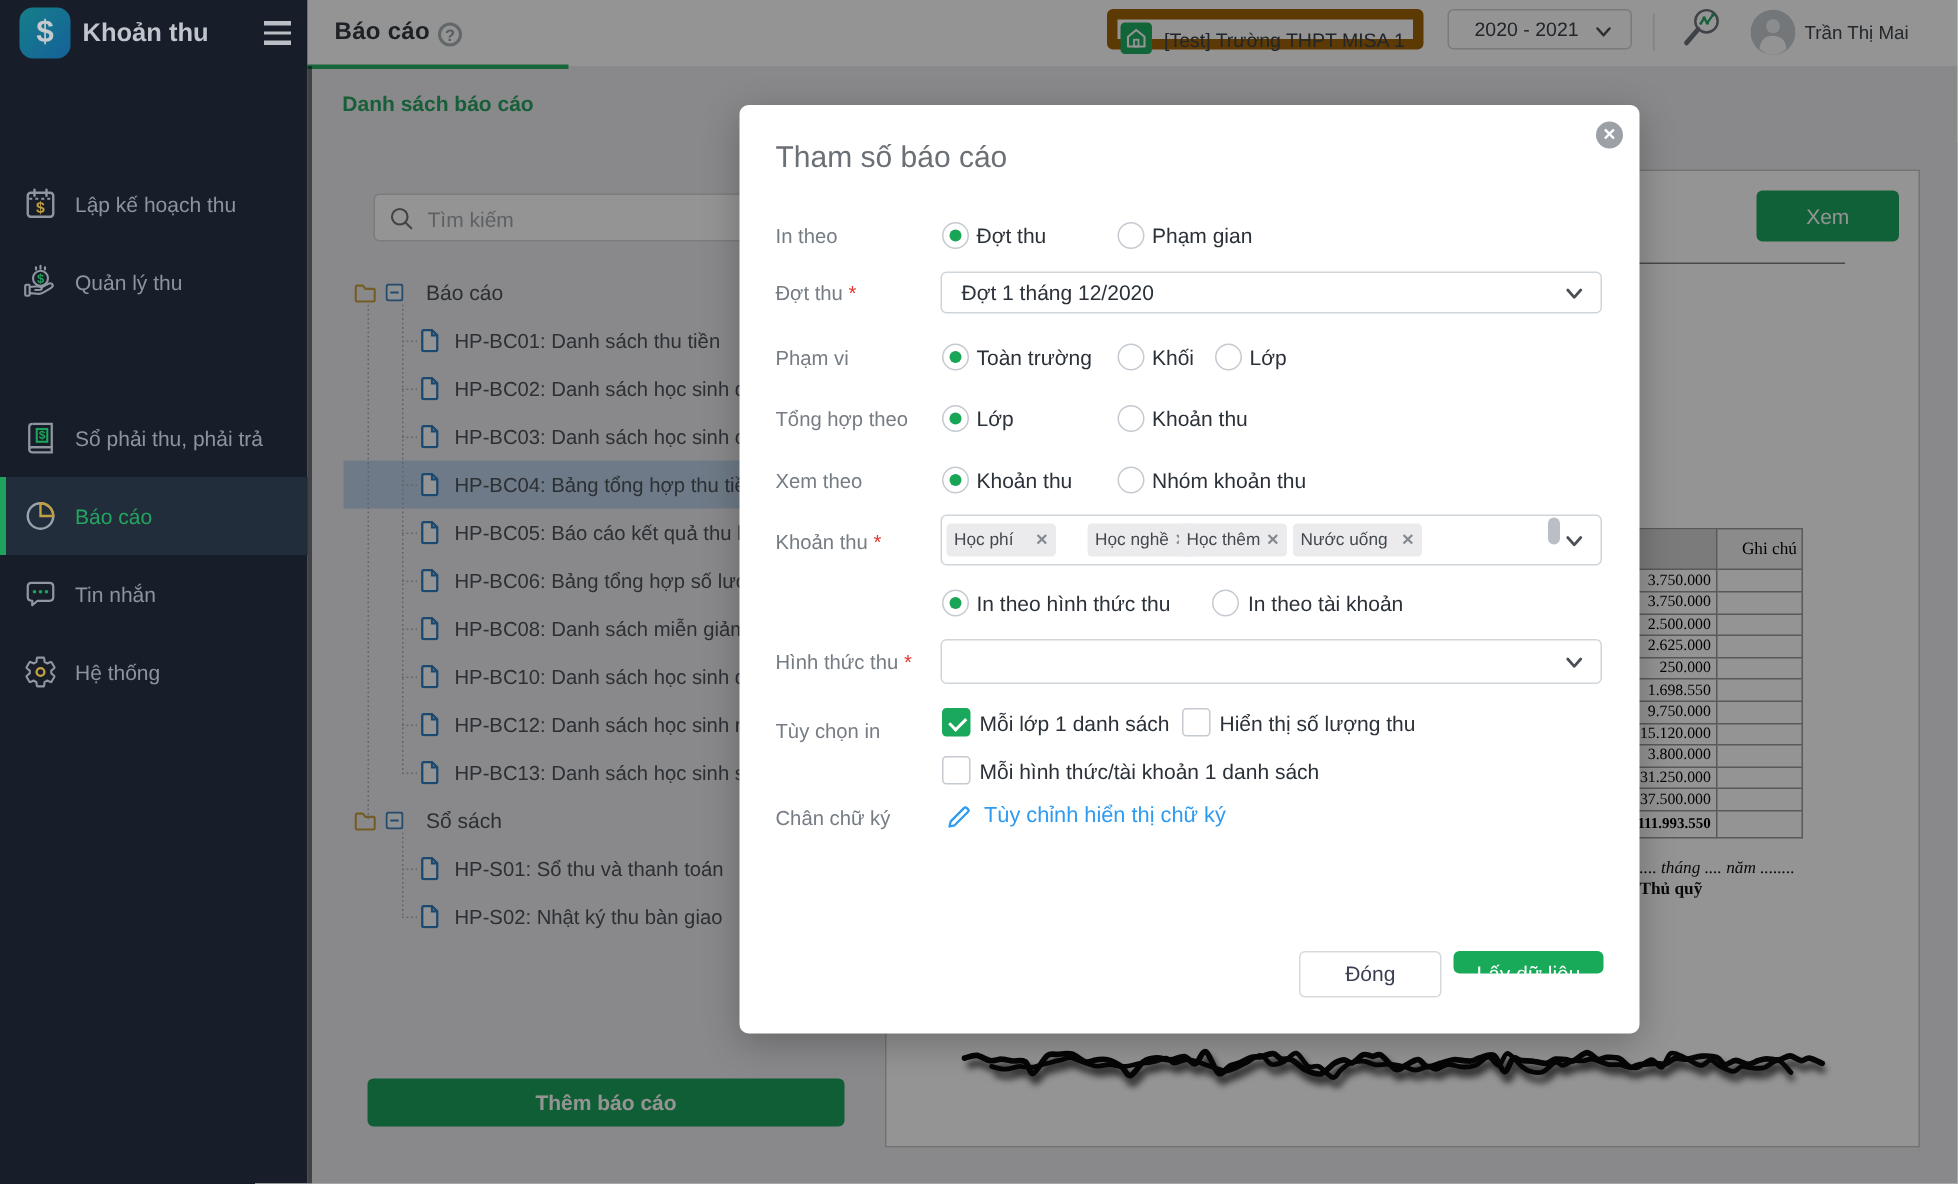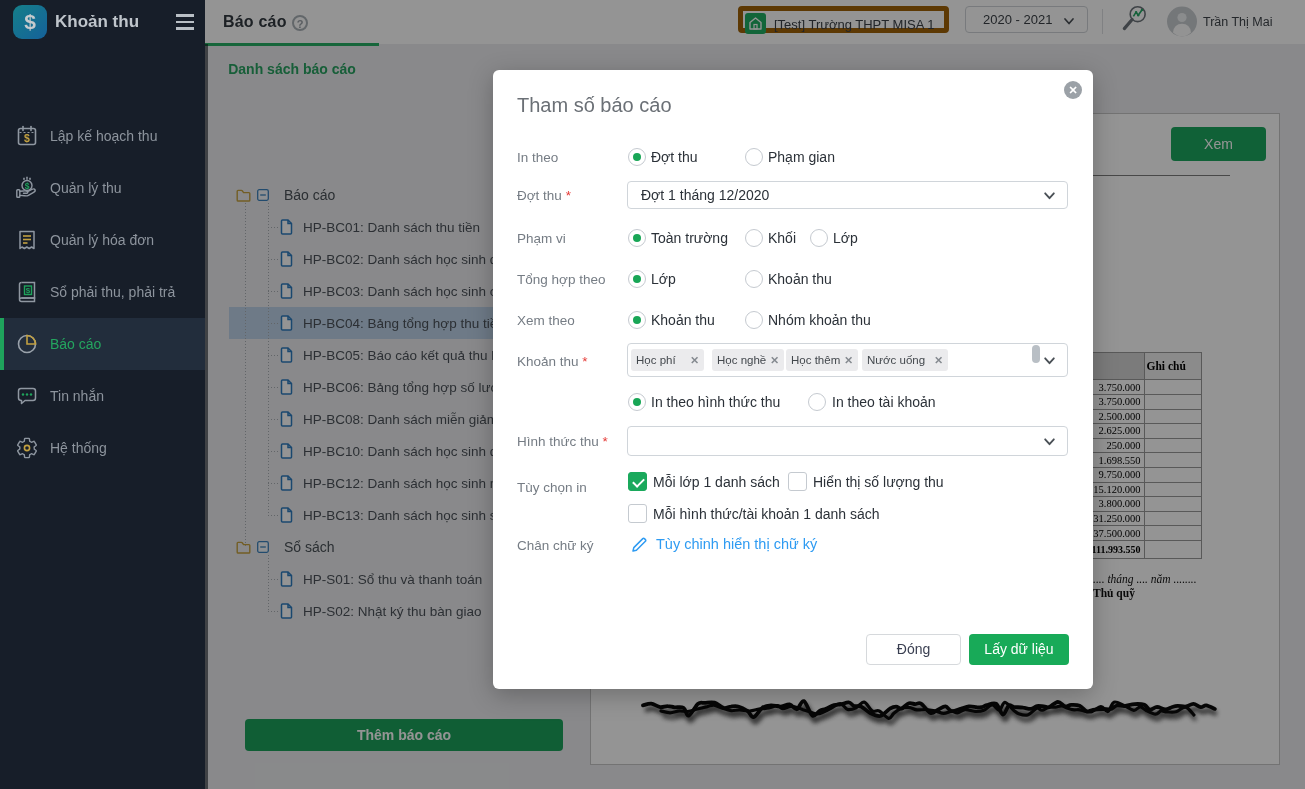--- a/index.html
+++ b/index.html
@@ -16,21 +16,21 @@
 .sb-item .ic { position:absolute; left:15px; top:14px; width:24px; height:24px; }
 .sb-item .tx { position:absolute; left:50px; top:50%; transform:translateY(-50%); font-size:14px; color:#8d949d; }
 .sb-item.active { background:#222d3c; border-left:4px solid #1fa35c; }
 .sb-item.active .ic { left:11px; }
 .sb-item.active .tx { left:46px; color:#24a55f; }
 
 
 #topbar { position:absolute; left:205px; top:0; width:1100px; height:44px; background:#ffffff; }
 #pg-title { position:absolute; left:18px; top:13px; font-size:16px; font-weight:bold; color:#333a41; letter-spacing:0.2px; }
 #help { position:absolute; left:87px; top:15px; width:16px; height:16px; border:2px solid #aab1b7; border-radius:50%; color:#9aa1a8; font-size:11px; font-weight:bold; text-align:center; line-height:15px; }
-#school { position:absolute; left:533px; top:6px; width:211px; height:27px; border:5px solid #a16207; border-radius:4px; background:#fff; }
+#school { position:absolute; left:533px; top:6px; width:211px; height:27px; border:7px solid #a16207; border-radius:4px; background:#fff; }
 #school .house { position:absolute; left:2px; top:2px; width:21px; height:21px; background:#1fae63; border-radius:3px; }
 #school .nm { position:absolute; left:31px; top:6px; font-size:13px; color:#3b4147; }
 #year { position:absolute; left:760px; top:6px; width:123px; height:27px; border:1px solid #cfd3d7; border-radius:4px; background:#fff; font-size:13px; color:#3b4147; line-height:25px; padding-left:17px; }
 #sep1 { position:absolute; left:897px; top:9px; width:1px; height:25px; background:#dcdfe2; }
 #uavatar { position:absolute; left:962px; top:6px; width:30px; height:31px; }
 #uname { position:absolute; left:998px; top:15px; font-size:12.5px; color:#40464c; }
 
 
 #tabrow { position:absolute; left:205px; top:44px; width:1100px; height:51px; background:#ecedef; }
 #tab2 { position:absolute; left:174px; top:0; width:239px; height:51px; background:#f8f9f9; color:#a4abb2; font-size:14px; font-weight:bold; text-align:center; line-height:51px; }
@@ -55,21 +55,21 @@
 .irow .itx { position:absolute; left:23px; top:1px; font-size:13.5px; color:#4c525a; white-space:nowrap; }
 
 
 #panel { position:absolute; left:590px; top:113px; width:690px; height:652px; background:#fff; border:1px solid #c6c6c6; }
 #xembtn { position:absolute; left:580px; top:13px; width:95px; height:34px; background:#1da75f; border-radius:4px; color:#fff; font-size:14px; text-align:center; line-height:34px; }
 #tbline { position:absolute; left:20px; top:61px; width:619px; height:1px; background:#7d7d7d; }
 #rtable { position:absolute; left:402px; top:238px; border-collapse:collapse; font-family:"Liberation Serif",serif; table-layout:fixed; }
 #rtable td { border:1px solid #9a9a9a; font-size:10.5px; color:#000; height:14.6px; line-height:13px; padding:0 3px 0 2px; overflow:hidden; }
 #rtable td.amt { text-align:right; width:150.5px; }
 #rtable td.gc { width:57.5px; }
-#rtable tr.hdr td { height:27.4px; text-align:left; font-weight:bold; font-size:11.5px; }
+#rtable tr.hdr td { height:27.4px; text-align:right; font-weight:normal; font-size:11.5px; }
 #rtable tr.hdr td.c1 { background:#d5d5d5; }
 #rtable tr.hdr td.gc { background:#efefef; }
 #rtable tr.tot td { font-weight:bold; font-size:10px; height:17.6px; }
 #sig1 { position:absolute; left:502px; top:459px; width:260px; font-family:"Liberation Serif",serif; font-style:italic; font-size:11.5px; color:#111; }
 #sig2 { position:absolute; left:502px; top:473px; font-family:"Liberation Serif",serif; font-weight:bold; font-size:11.5px; color:#111; }
 
 
 #overlay { position:absolute; left:205px; top:0; width:1100px; height:789px; background:rgba(0,0,0,0.42); z-index:100; }
 #modal { position:absolute; left:493px; top:70px; width:600px; height:619px; background:#fff; border-radius:6px; z-index:200; box-shadow:0 6px 24px rgba(0,0,0,0.25); }
 #mtitle { position:absolute; left:24px; top:24px; font-size:20px; color:#6b7076; }
@@ -80,21 +80,21 @@
 .mlabel b { color:#e53935; font-weight:normal; }
 .radio { position:absolute; width:18px; height:18px; border:1px solid #c5cad0; border-radius:50%; background:#fff; }
 .radio.on::after { content:""; position:absolute; left:4px; top:4px; width:8px; height:8px; border-radius:50%; background:#18a656; }
 .rlabel { position:absolute; font-size:14px; color:#2b3138; white-space:nowrap; }
 .mselect { position:absolute; left:134px; width:441px; height:28px; border:1px solid #d0d5da; border-radius:4px; background:#fff; font-size:14px; color:#2b3138; line-height:26px; padding-left:13px; }
 .tag { position:absolute; height:22px; background:#ebebed; border-radius:3px; font-size:11.5px; color:#43484d; line-height:22px; padding-left:5px; overflow:hidden; white-space:nowrap; }
 .tag::after { content:"✕"; position:absolute; right:5px; top:0; font-size:10.5px; color:#84898f; font-weight:bold; }
 .cbox { position:absolute; width:19px; height:19px; border:1px solid #c5cad0; border-radius:3px; background:#fff; }
 .cbox.on { background:#1aa95c; border-color:#1aa95c; }
 #mfoot1 { position:absolute; left:373px; top:564px; width:95px; height:31px; border:1px solid #d6d9dc; border-radius:4px; background:#fff; font-size:14px; color:#3a3f51; text-align:center; line-height:29px; }
-#mfoot2 { position:absolute; left:476px; top:564px; width:100px; height:31px; border-radius:4px; background:#18aa58; font-size:14px; color:#fff; text-align:center; line-height:31px; }
+#mfoot2 { position:absolute; left:476px; top:564px; width:100px; height:15px; border-radius:4px; background:#18aa58; font-size:14px; color:#fff; text-align:center; line-height:31px; }
 #mlink { position:absolute; left:163px; top:466px; font-size:14.5px; color:#2e9bf2; }
 </style>
 </head>
 <body>
 
 <div id="sidebar">
   <div id="sb-head">
     <div id="logo">$</div>
     <div id="sb-title">Khoản thu</div>
     <div id="burger">
@@ -120,29 +120,20 @@
             <line x1="12" y1="1.2" x2="12" y2="3.2"></line>
             <line x1="15" y1="2.2" x2="15" y2="3.6"></line>
             <circle cx="12" cy="9.5" r="5"></circle>
             <rect x="1.8" y="13.8" width="3" height="7.4" rx="0.8"></rect>
             <path d="M4.8,15.3 L8.2,15 Q11.5,14.7 12.6,15.6 L16.8,13.4 Q19.2,12.2 20,13.7 Q20.7,15.1 18.6,16.3 L13.4,19.3 Q11.8,20.2 9.8,19.8 L4.8,19.4"></path>
             <path d="M12.6,15.6 Q13.2,16.6 12.2,17.2 L8.5,17.3"></path>
           </g>
           <text x="12" y="12.6" font-family="Liberation Sans" font-size="8.5" font-weight="bold" fill="#1fa35c" text-anchor="middle">$</text>
         </svg></div>
       <div class="tx">Quản lý thu</div>
-    </div>
-  <div class="sb-item" style="top:214px">
-      <div class="ic"><svg width="24" height="24" viewBox="0 0 24 24">
-          <path d="M5 3.5 L19 3.5 L19 20.5 L16.6 19 L14.2 20.5 L11.8 19 L9.4 20.5 L7 19 L5 20.5 Z" fill="none" stroke="#8f97a1" stroke-width="1.5" stroke-linejoin="round"></path>
-          <line x1="8" y1="8" x2="16" y2="8" stroke="#c2a041" stroke-width="1.6"></line>
-          <line x1="8" y1="11.5" x2="16" y2="11.5" stroke="#c2a041" stroke-width="1.6"></line>
-          <line x1="8" y1="15" x2="12.5" y2="15" stroke="#c2a041" stroke-width="1.6"></line>
-        </svg></div>
-      <div class="tx">Quản lý hóa đơn</div>
     </div>
   <div class="sb-item" style="top:266px">
       <div class="ic"><svg width="24" height="24" viewBox="0 0 24 24">
           <path d="M6.5 2.5 L19.5 2.5 L19.5 18 L6.5 18" fill="none" stroke="#8f97a1" stroke-width="1.5"></path>
           <path d="M6.5 2.5 Q4.5 2.5 4.5 4.5 L4.5 19.5 Q4.5 21.5 6.5 21.5 L19.5 21.5 L19.5 18 L6.5 18 Q4.5 18 4.5 19.8" fill="none" stroke="#8f97a1" stroke-width="1.5"></path>
           <rect x="9.5" y="6" width="7" height="8.5" fill="none" stroke="#1fa35c" stroke-width="1.4"></rect>
           <text x="13" y="12.7" font-family="Liberation Sans" font-size="8" font-weight="bold" fill="#1fa35c" text-anchor="middle">$</text>
         </svg></div>
       <div class="tx">Sổ phải thu, phải trả</div>
     </div>
@@ -279,20 +270,27 @@
     <path d="M70.0 596.9 C71.5 597.2 76.0 598.8 79.1 598.8 C82.2 598.8 85.6 597.1 88.5 596.9 C91.5 596.7 93.8 597.9 96.8 597.5 C99.8 597.2 103.4 595.8 106.6 595.0 C109.9 594.2 113.6 593.2 116.3 592.6 C119.1 591.9 120.5 590.9 122.9 591.1 C125.3 591.4 128.1 593.1 130.9 594.0 C133.8 595.0 137.2 596.4 140.2 596.7 C143.1 597.0 145.5 595.7 148.6 595.8 C151.6 595.8 155.2 597.1 158.5 597.0 C161.7 596.9 165.3 595.6 168.0 595.1 C170.6 594.7 172.6 594.7 174.6 594.4 C176.5 594.1 177.6 594.0 179.6 593.5 C181.6 593.0 184.5 591.3 186.6 591.5 C188.6 591.7 189.6 594.6 191.7 594.7 C193.9 594.9 197.3 592.7 199.5 592.5 C201.8 592.2 203.1 592.7 205.1 593.2 C207.1 593.7 209.1 594.5 211.5 595.4 C213.9 596.2 217.3 597.4 219.8 598.2 C222.3 599.0 224.3 600.1 226.6 600.0 C228.8 600.0 230.9 598.7 233.1 597.8 C235.3 596.8 237.3 595.8 240.0 594.4 C242.7 593.1 246.6 589.4 249.4 589.6 C252.1 589.8 254.0 594.8 256.6 595.5 C259.2 596.2 262.3 595.0 265.1 593.7 C267.9 592.5 270.5 587.6 273.2 588.1 C275.8 588.6 278.6 595.4 281.2 596.9 C283.7 598.4 285.5 595.8 288.3 597.0 C291.0 598.3 295.2 604.0 297.7 604.3 C300.1 604.7 300.8 600.9 302.8 599.4 C304.7 597.8 306.8 595.7 309.4 594.7 C311.9 593.8 315.2 593.2 317.9 593.4 C320.7 593.5 323.2 595.5 326.1 595.9 C328.9 596.2 332.1 595.3 335.2 595.5 C338.3 595.7 341.9 596.5 344.8 597.1 C347.8 597.8 350.1 599.4 352.8 599.4 C355.4 599.4 358.6 597.2 360.9 597.1 C363.2 597.1 364.1 599.1 366.4 598.9 C368.6 598.7 371.3 596.0 374.2 595.7 C377.2 595.4 380.9 597.2 384.0 597.3 C387.1 597.4 390.0 597.3 392.8 596.2 C395.7 595.1 398.7 590.8 401.2 590.8 C403.8 590.8 406.2 596.6 408.3 596.2 C410.4 595.8 411.6 588.3 414.0 588.3 C416.4 588.4 420.5 594.4 422.9 596.4 C425.3 598.3 426.1 599.3 428.5 600.0 C430.8 600.8 434.2 601.7 437.2 600.7 C440.1 599.8 443.6 595.0 445.9 594.3 C448.2 593.5 449.0 596.4 451.0 596.2 C452.9 596.1 455.4 593.8 457.6 593.3 C459.8 592.8 462.2 593.4 464.3 593.2 C466.4 593.0 468.4 591.9 470.3 592.0 C472.3 592.1 474.1 593.2 476.0 593.9 C477.8 594.5 479.4 595.4 481.6 595.7 C483.8 596.0 486.8 595.5 488.9 595.8 C491.0 596.0 492.0 596.9 494.0 597.2 C496.0 597.5 498.2 598.4 500.8 597.6 C503.5 596.8 507.3 592.5 510.0 592.5 C512.7 592.5 514.7 598.2 516.9 597.5 C519.1 596.8 520.4 589.2 523.0 588.2 C525.7 587.2 529.6 590.1 532.9 591.5 C536.2 592.8 540.0 596.1 542.8 596.3 C545.5 596.5 547.3 592.7 549.4 592.8 C551.6 592.9 553.1 595.5 555.6 596.7 C558.1 598.0 562.2 600.2 564.6 600.2 C567.0 600.3 568.1 597.4 570.0 597.0 C571.9 596.6 573.4 597.8 576.0 597.9 C578.5 598.0 581.9 598.6 585.0 597.8 C588.1 597.0 591.6 592.5 594.6 593.1 C597.5 593.6 601.5 599.7 602.9 601.0" fill="none" stroke="#2c2c2c" stroke-width="4"></path>
   </g>
   <path d="M52.0 591.4 C53.4 591.1 57.3 589.4 60.2 589.6 C63.0 589.9 66.4 592.7 69.1 593.1 C71.9 593.5 74.3 592.0 76.7 592.1 C79.1 592.1 80.9 593.0 83.5 593.3 C86.2 593.6 90.1 592.4 92.5 593.8 C94.9 595.2 95.3 602.3 97.7 601.6 C100.1 600.9 104.4 591.9 107.1 589.8 C109.7 587.7 111.0 589.1 113.7 588.9 C116.5 588.8 120.3 587.8 123.5 588.7 C126.6 589.5 129.8 593.3 132.6 593.9 C135.3 594.6 137.4 592.8 139.8 592.6 C142.3 592.3 144.5 591.7 147.3 592.5 C150.0 593.2 154.0 595.3 156.6 597.0 C159.1 598.8 160.2 603.7 162.6 603.1 C165.1 602.6 168.5 595.7 171.4 593.7 C174.3 591.8 177.1 591.5 180.1 591.3 C183.0 591.1 186.1 592.7 189.2 592.6 C192.3 592.5 195.8 590.0 198.6 590.4 C201.4 590.9 203.5 595.8 205.9 595.2 C208.2 594.7 210.2 586.1 212.8 587.1 C215.4 588.2 218.7 599.9 221.4 601.5 C224.1 603.1 226.6 597.8 228.9 596.7 C231.1 595.6 232.6 595.8 235.0 594.8 C237.3 593.9 240.6 591.7 243.1 591.0 C245.6 590.3 247.4 590.9 249.8 590.5 C252.3 590.0 255.6 588.1 257.8 588.4 C260.0 588.6 261.1 591.3 263.1 592.0 C265.2 592.7 267.3 591.3 270.0 592.5 C272.7 593.7 276.3 597.7 279.5 599.2 C282.7 600.8 286.2 602.6 289.5 601.9 C292.7 601.1 296.3 596.2 298.9 594.7 C301.5 593.1 303.2 592.6 305.1 592.6 C307.0 592.6 308.3 595.1 310.5 594.6 C312.6 594.0 315.6 589.9 317.9 589.2 C320.2 588.4 322.1 590.1 324.2 590.2 C326.2 590.2 327.5 588.1 330.0 589.6 C332.6 591.0 336.7 597.9 339.5 598.9 C342.3 599.9 344.4 596.8 346.9 595.7 C349.4 594.6 352.2 592.2 354.5 592.4 C356.8 592.7 358.0 596.7 360.6 597.1 C363.2 597.5 367.1 595.4 370.0 594.7 C372.9 593.9 375.3 592.8 377.9 592.5 C380.5 592.3 383.5 593.0 385.6 593.2 C387.7 593.3 388.9 593.6 390.6 593.2 C392.3 592.9 393.3 591.8 395.7 591.2 C398.1 590.6 402.3 588.2 405.0 589.7 C407.7 591.3 409.9 600.2 412.0 600.5 C414.1 600.8 415.9 592.9 417.7 591.6 C419.5 590.3 420.4 592.5 422.8 592.9 C425.2 593.2 429.3 593.3 432.2 593.7 C435.0 594.0 437.6 595.2 439.9 594.9 C442.2 594.7 443.8 592.5 446.0 592.1 C448.1 591.7 450.8 592.3 452.8 592.4 C454.9 592.6 455.7 593.8 458.1 593.1 C460.4 592.3 464.2 588.0 466.9 587.8 C469.6 587.7 472.1 591.9 474.3 592.4 C476.5 592.9 477.7 591.0 480.1 590.9 C482.5 590.8 486.1 590.6 488.6 591.7 C491.2 592.8 493.3 596.7 495.6 597.4 C497.8 598.1 499.3 596.2 502.0 595.8 C504.7 595.5 508.9 595.1 511.8 595.0 C514.7 594.9 517.0 595.8 519.3 595.2 C521.7 594.6 523.5 592.0 525.9 591.5 C528.3 591.0 530.7 592.3 533.7 592.1 C536.6 591.8 540.3 590.3 543.6 590.1 C546.9 589.9 551.0 590.0 553.5 590.9 C556.1 591.9 556.8 595.4 558.9 595.7 C561.0 596.0 563.6 593.0 566.1 592.9 C568.7 592.9 571.8 595.5 574.4 595.5 C576.9 595.5 579.3 593.6 581.3 593.0 C583.3 592.4 584.3 592.0 586.6 591.9 C588.8 591.8 592.4 592.8 595.1 592.5 C597.7 592.2 599.9 589.8 602.4 589.9 C604.8 590.0 607.6 592.8 609.8 593.1 C611.9 593.3 612.9 591.1 615.2 591.4 C617.5 591.7 622.4 594.3 623.8 594.9" fill="none" stroke="#0c0c0c" stroke-width="3.8" stroke-linejoin="round" stroke-linecap="round"></path>
   <path d="M70.0 596.9 C71.5 597.2 76.0 598.8 79.1 598.8 C82.2 598.8 85.6 597.1 88.5 596.9 C91.5 596.7 93.8 597.9 96.8 597.5 C99.8 597.2 103.4 595.8 106.6 595.0 C109.9 594.2 113.6 593.2 116.3 592.6 C119.1 591.9 120.5 590.9 122.9 591.1 C125.3 591.4 128.1 593.1 130.9 594.0 C133.8 595.0 137.2 596.4 140.2 596.7 C143.1 597.0 145.5 595.7 148.6 595.8 C151.6 595.8 155.2 597.1 158.5 597.0 C161.7 596.9 165.3 595.6 168.0 595.1 C170.6 594.7 172.6 594.7 174.6 594.4 C176.5 594.1 177.6 594.0 179.6 593.5 C181.6 593.0 184.5 591.3 186.6 591.5 C188.6 591.7 189.6 594.6 191.7 594.7 C193.9 594.9 197.3 592.7 199.5 592.5 C201.8 592.2 203.1 592.7 205.1 593.2 C207.1 593.7 209.1 594.5 211.5 595.4 C213.9 596.2 217.3 597.4 219.8 598.2 C222.3 599.0 224.3 600.1 226.6 600.0 C228.8 600.0 230.9 598.7 233.1 597.8 C235.3 596.8 237.3 595.8 240.0 594.4 C242.7 593.1 246.6 589.4 249.4 589.6 C252.1 589.8 254.0 594.8 256.6 595.5 C259.2 596.2 262.3 595.0 265.1 593.7 C267.9 592.5 270.5 587.6 273.2 588.1 C275.8 588.6 278.6 595.4 281.2 596.9 C283.7 598.4 285.5 595.8 288.3 597.0 C291.0 598.3 295.2 604.0 297.7 604.3 C300.1 604.7 300.8 600.9 302.8 599.4 C304.7 597.8 306.8 595.7 309.4 594.7 C311.9 593.8 315.2 593.2 317.9 593.4 C320.7 593.5 323.2 595.5 326.1 595.9 C328.9 596.2 332.1 595.3 335.2 595.5 C338.3 595.7 341.9 596.5 344.8 597.1 C347.8 597.8 350.1 599.4 352.8 599.4 C355.4 599.4 358.6 597.2 360.9 597.1 C363.2 597.1 364.1 599.1 366.4 598.9 C368.6 598.7 371.3 596.0 374.2 595.7 C377.2 595.4 380.9 597.2 384.0 597.3 C387.1 597.4 390.0 597.3 392.8 596.2 C395.7 595.1 398.7 590.8 401.2 590.8 C403.8 590.8 406.2 596.6 408.3 596.2 C410.4 595.8 411.6 588.3 414.0 588.3 C416.4 588.4 420.5 594.4 422.9 596.4 C425.3 598.3 426.1 599.3 428.5 600.0 C430.8 600.8 434.2 601.7 437.2 600.7 C440.1 599.8 443.6 595.0 445.9 594.3 C448.2 593.5 449.0 596.4 451.0 596.2 C452.9 596.1 455.4 593.8 457.6 593.3 C459.8 592.8 462.2 593.4 464.3 593.2 C466.4 593.0 468.4 591.9 470.3 592.0 C472.3 592.1 474.1 593.2 476.0 593.9 C477.8 594.5 479.4 595.4 481.6 595.7 C483.8 596.0 486.8 595.5 488.9 595.8 C491.0 596.0 492.0 596.9 494.0 597.2 C496.0 597.5 498.2 598.4 500.8 597.6 C503.5 596.8 507.3 592.5 510.0 592.5 C512.7 592.5 514.7 598.2 516.9 597.5 C519.1 596.8 520.4 589.2 523.0 588.2 C525.7 587.2 529.6 590.1 532.9 591.5 C536.2 592.8 540.0 596.1 542.8 596.3 C545.5 596.5 547.3 592.7 549.4 592.8 C551.6 592.9 553.1 595.5 555.6 596.7 C558.1 598.0 562.2 600.2 564.6 600.2 C567.0 600.3 568.1 597.4 570.0 597.0 C571.9 596.6 573.4 597.8 576.0 597.9 C578.5 598.0 581.9 598.6 585.0 597.8 C588.1 597.0 591.6 592.5 594.6 593.1 C597.5 593.6 601.5 599.7 602.9 601.0" fill="none" stroke="#0c0c0c" stroke-width="3.2" stroke-linejoin="round" stroke-linecap="round"></path>
 </svg>
   <div id="sig1">.... tháng .... năm ........</div>
   <div id="sig2">Thủ quỹ</div>
 </div>
 
 <div id="tree">
+  <div id="search">
+    <svg style="position:absolute;left:9px;top:7px" width="18" height="18" viewBox="0 0 18 18">
+        <circle cx="7.5" cy="7.5" r="5.2" fill="none" stroke="#6f757b" stroke-width="1.4"></circle>
+        <line x1="11.6" y1="11.6" x2="15.2" y2="15.2" stroke="#6f757b" stroke-width="1.4" stroke-linecap="round"></line>
+      </svg>
+    <div class="ph">Tìm kiếm</div>
+  </div>
   <div class="hl"></div>
   <div id="addbtn">Thêm báo cáo</div>
   <div class="dotv" style="left:40px; top:108px; height:344px"></div>
   <div class="dotv" style="left:63px; top:108px; height:312px"></div>
   <div class="dotv" style="left:63px; top:460px; height:56px"></div>
   <div class="frow" style="top:92px">
       <svg class="fi" width="15" height="13" viewBox="0 0 15 13">
         <path d="M1.2 3.2 L1.2 11.2 Q1.2 12 2 12 L13 12 Q13.8 12 13.8 11.2 L13.8 4.4 Q13.8 3.6 13 3.6 L7.6 3.6 L6.2 1.8 Q5.9 1.4 5.4 1.4 L2 1.4 Q1.2 1.4 1.2 2.2 Z" fill="none" stroke="#c5a13f" stroke-width="1.4"></path>
       </svg>
       <svg class="mi" width="12" height="12" viewBox="0 0 12 12">
@@ -440,21 +438,21 @@
 
   <div class="mlabel" style="top:243px">Xem theo</div>
   <div class="radio on" style="left:135px; top:241px"></div>
   <div class="rlabel" style="left:158px; top:242px">Khoản thu</div>
   <div class="radio" style="left:252px; top:241px"></div>
   <div class="rlabel" style="left:275px; top:242px">Nhóm khoản thu</div>
 
   <div class="mlabel" style="top:284px">Khoản thu <b>*</b></div>
   <div class="mselect" style="top:273px; height:34px"></div>
   <div class="tag" style="left:138px; top:279px; width:73px">Học phí</div>
-  <div class="tag" style="left:219px; top:279px; width:72px">Học nghề</div>
+  <div class="tag" style="left:232px; top:279px; width:72px">Học nghề</div>
   <div class="tag" style="left:293px; top:279px; width:72px">Học thêm</div>
   <div class="tag" style="left:369px; top:279px; width:86px">Nước uống</div>
   <div style="position:absolute; left:539px; top:275px; width:8px; height:18px; border-radius:4px; background:#b9bfc5;"></div>
 
   <div class="radio on" style="left:135px; top:323px"></div>
   <div class="rlabel" style="left:158px; top:324px">In theo hình thức thu</div>
   <div class="radio" style="left:315px; top:323px"></div>
   <div class="rlabel" style="left:339px; top:324px">In theo tài khoản</div>
 
   <div class="mlabel" style="top:364px">Hình thức thu <b>*</b></div>

